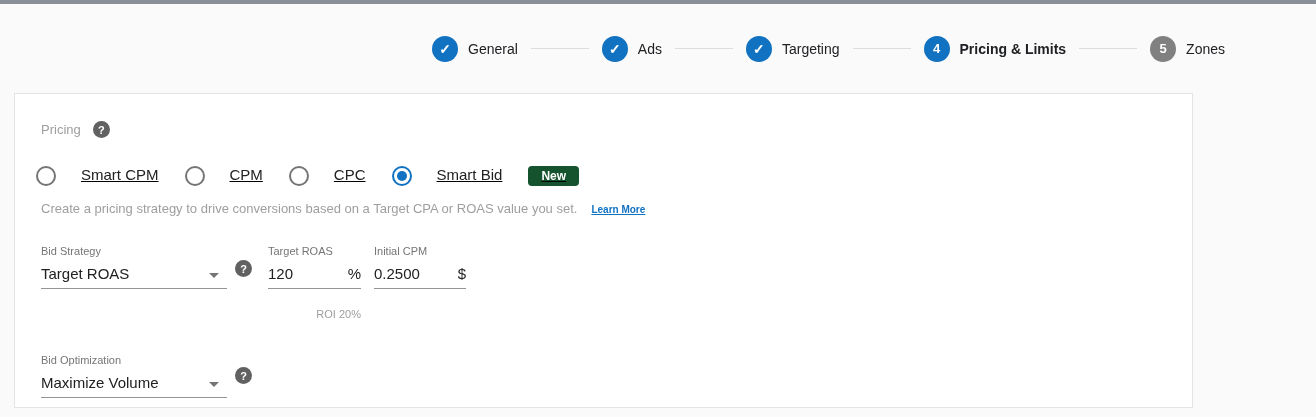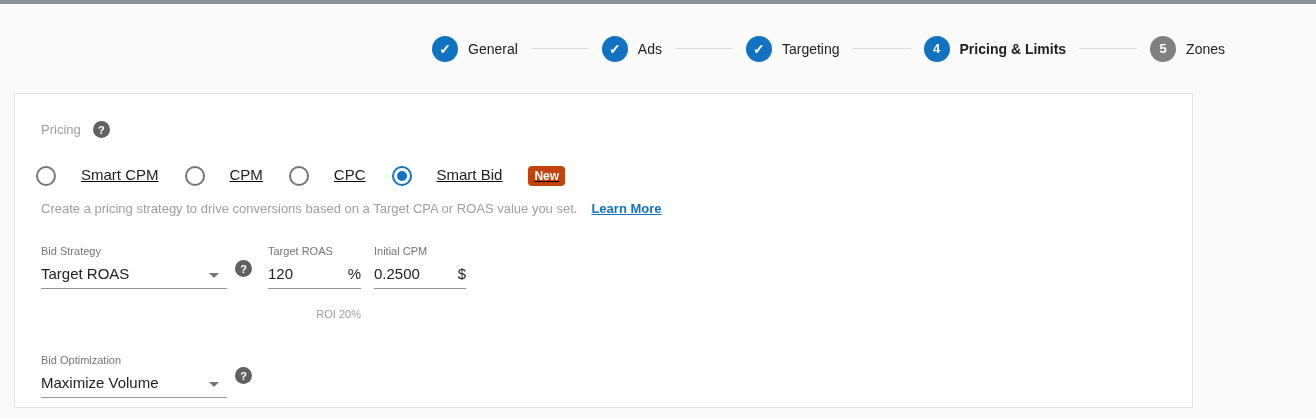--- a/index.html
+++ b/index.html
@@ -36,27 +36,27 @@
     align-items:center; }
   .radio-option { display:flex; align-items:flex-start; gap:25px; margin-right:26px;
     cursor:pointer;text-decoration:underline; }
   .radio { width:20px; height:20px; border-radius:50%; border:2px solid #757575;
     display:flex; align-items:center; justify-content:center; flex:0 0 auto;
     background:#fff; }
   .radio.selected { border-color:#1172c2; }
   .radio.selected::after { content:""; width:10px; height:10px; border-radius:50%;
     background:#1172c2; }
   .radio-label { font-size:15px; color:#212121; white-space:nowrap; }
-  .badge { background:#c2410c; color:#fff; font-size:12px; font-weight:bold;
-    padding:3px 6px; border-radius:4px; margin-left:1px; }
+  .badge { background:#14532d; color:#fff; font-size:12px; font-weight:bold;
+    padding:3px 13px; border-radius:4px; margin-left:1px; }
 
   .description { position:absolute; left:26px; top:107px; font-size:13px;
     color:#9e9e9e; white-space:nowrap; }
   .learn-more { color:#1172c2; font-weight:bold; text-decoration:underline;
-    margin-left:14px; cursor:pointer; font-size:13px; }
+    margin-left:14px; cursor:pointer; font-size:10px; }
 
   
   .field { position:absolute; }
   .field-label { font-size:11px; color:#757575; line-height:11px; }
   .field-control { display:flex; align-items:flex-end; justify-content:space-between;
     margin-top:6px; padding-bottom:6px; border-bottom:1px solid #949494; height:26px; }
   .field-value { font-size:15px; color:#212121; white-space:nowrap; }
   .field-suffix { font-size:15px; color:#212121; }
   .caret { width:0; height:0; border-left:5px solid transparent;
     border-right:5px solid transparent; border-top:5px solid #757575;

